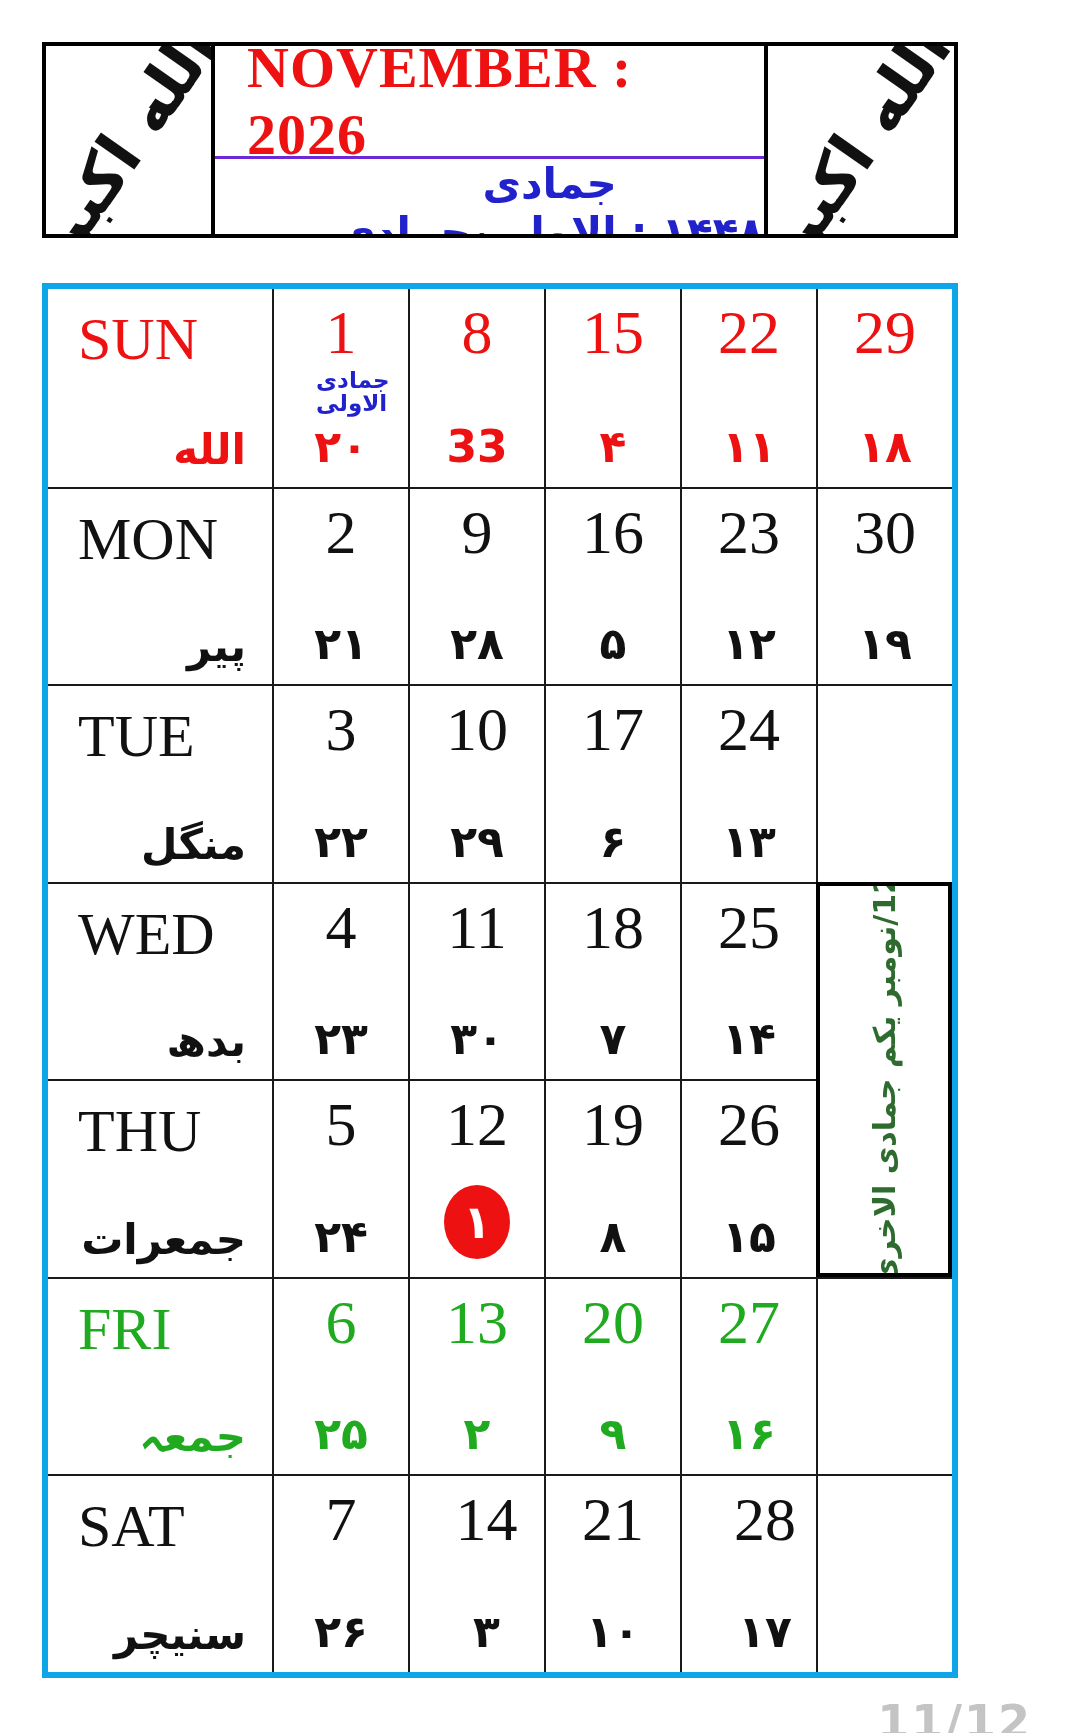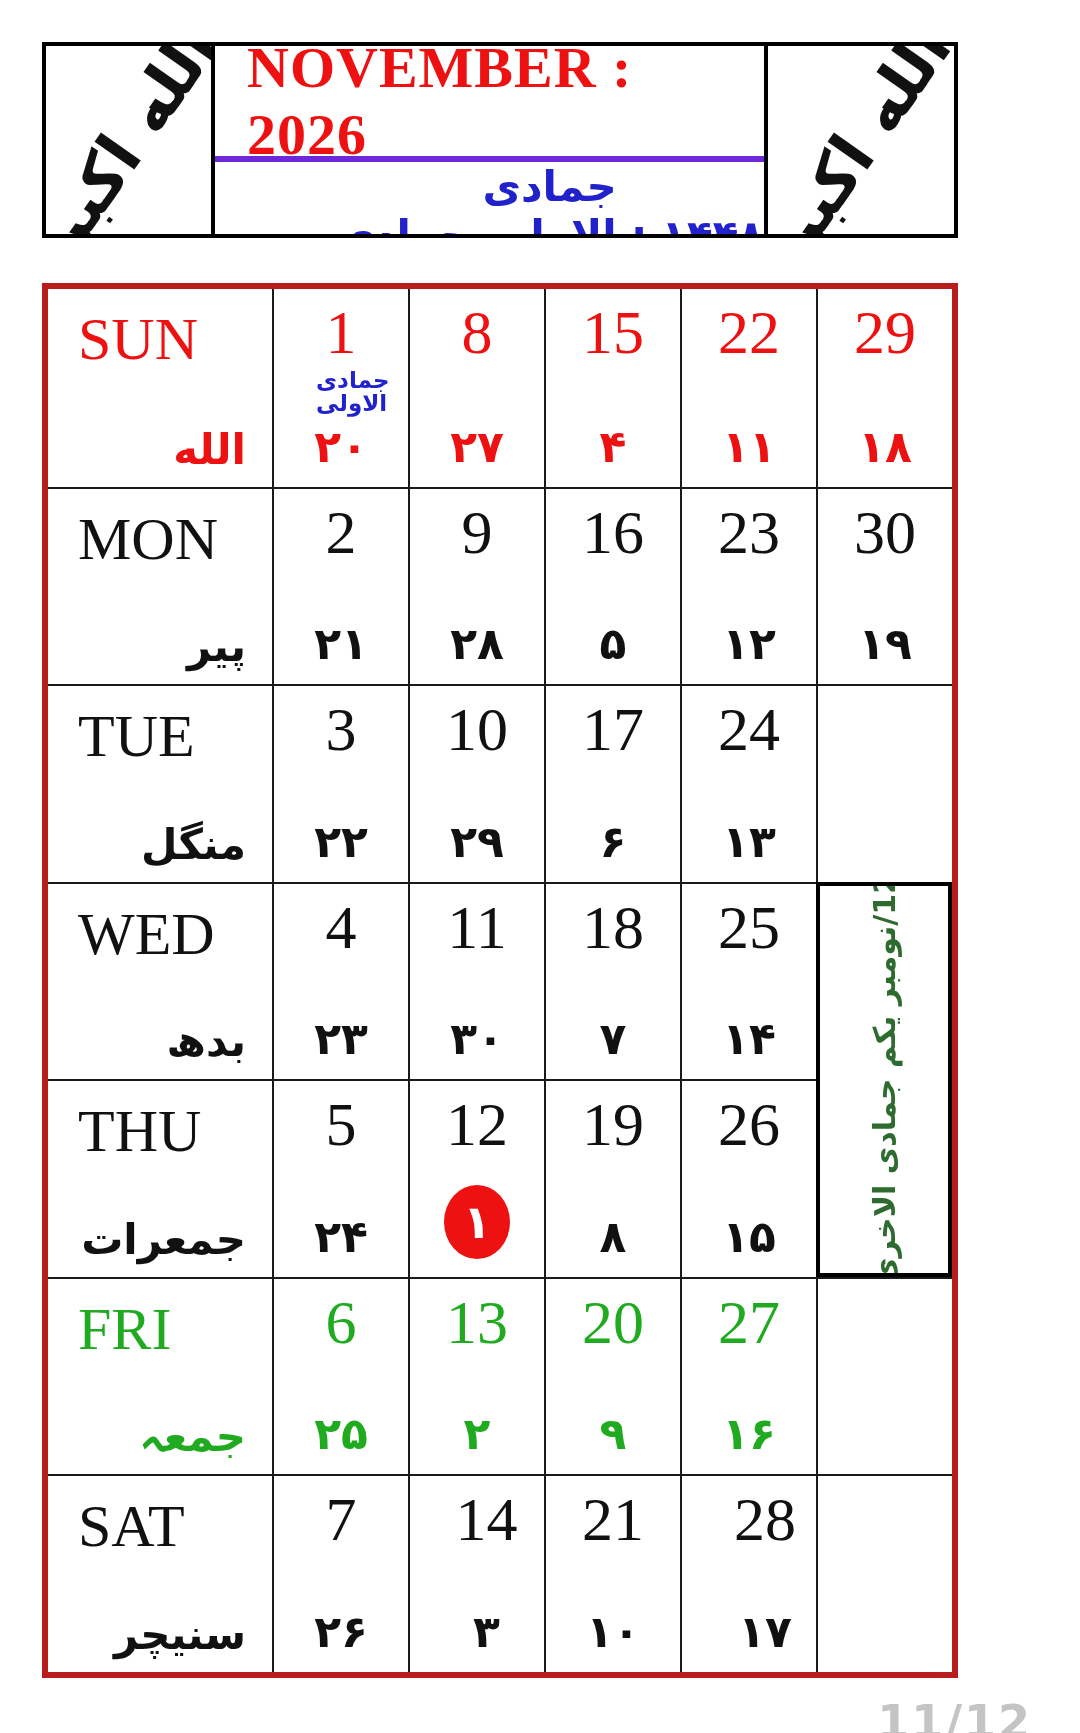--- a/index.html
+++ b/index.html
@@ -7,27 +7,27 @@
         font-family:"DejaVu Sans",sans-serif;color:#111;}
   
   .header{position:absolute;left:42px;top:42px;width:916px;height:196px;
           display:grid;grid-template-columns:173px 1fr 190px;}
   .hbox{border:4px solid #000;box-sizing:border-box;background:#fff;overflow:hidden;}
   .hbox.mid,.hbox.rgt{margin-left:-4px;}
   .calli{display:flex;align-items:center;justify-content:center;}
   .calli span{white-space:nowrap;font-weight:700;font-size:64px;line-height:1;
               transform:rotate(-55deg);font-family:"DejaVu Sans",sans-serif;}
   .hmid{display:flex;flex-direction:column;}
-  .htitle{height:110px;border-bottom:6px solid #6d28d9;display:flex;align-items:center;justify-content:center;
+  .htitle{height:110px;border-bottom:3px solid #6d28d9;display:flex;align-items:center;justify-content:center;
           font-family:"Liberation Serif",serif;font-weight:700;font-size:58px;letter-spacing:1px;padding-left:32px;}
   .hsub{flex:1;display:flex;direction:ltr;align-items:center;justify-content:center;gap:14px;
         font-weight:700;font-size:42px;}
   
   .cal{position:absolute;left:42px;top:283px;width:916px;height:1395px;box-sizing:border-box;
-       border:6px solid #b91c1c;display:grid;background:#fff;
+       border:6px solid #0ea5e9;display:grid;background:#fff;
        grid-template-columns:224px 136px 136px 136px 136px auto;
        grid-template-rows:repeat(7,1fr);}
   .bl{border-left:2px solid #1a1a1a;}
   .bt{border-top:2px solid #1a1a1a;}
   .daycell{position:relative;}
   .daycell .en{position:absolute;top:20px;left:30px;font-family:"Liberation Serif",serif;
                font-size:60px;line-height:1;}
   .daycell .ur{position:absolute;bottom:16px;right:26px;font-size:42px;font-weight:700;line-height:1;}
   .datecell{display:flex;flex-direction:column;align-items:center;justify-content:space-between;
             padding:12px 0 18px;box-sizing:border-box;}
@@ -71,21 +71,21 @@
       <div class="en">SUN</div>
       <div class="ur">الله</div>
     </div>
     <div class="datecell bl" style="color: rgb(238, 17, 17);">
       <div class="greg">1</div>
       <div class="note" style="color: rgb(34, 34, 204); margin-left: 42px;">جمادی الاولی</div>
       <div class="hijri">۲۰</div>
     </div>
     <div class="datecell bl" style="color: rgb(238, 17, 17);">
       <div class="greg">8</div>
-      <div class="hijri">۲۷</div>
+      <div class="hijri">33</div>
     </div>
     <div class="datecell bl" style="color: rgb(238, 17, 17);">
       <div class="greg">15</div>
       <div class="hijri">۴</div>
     </div>
     <div class="datecell bl" style="color: rgb(238, 17, 17);">
       <div class="greg">22</div>
       <div class="hijri">۱۱</div>
     </div>
     <div class="datecell bl" style="color: rgb(238, 17, 17);">

